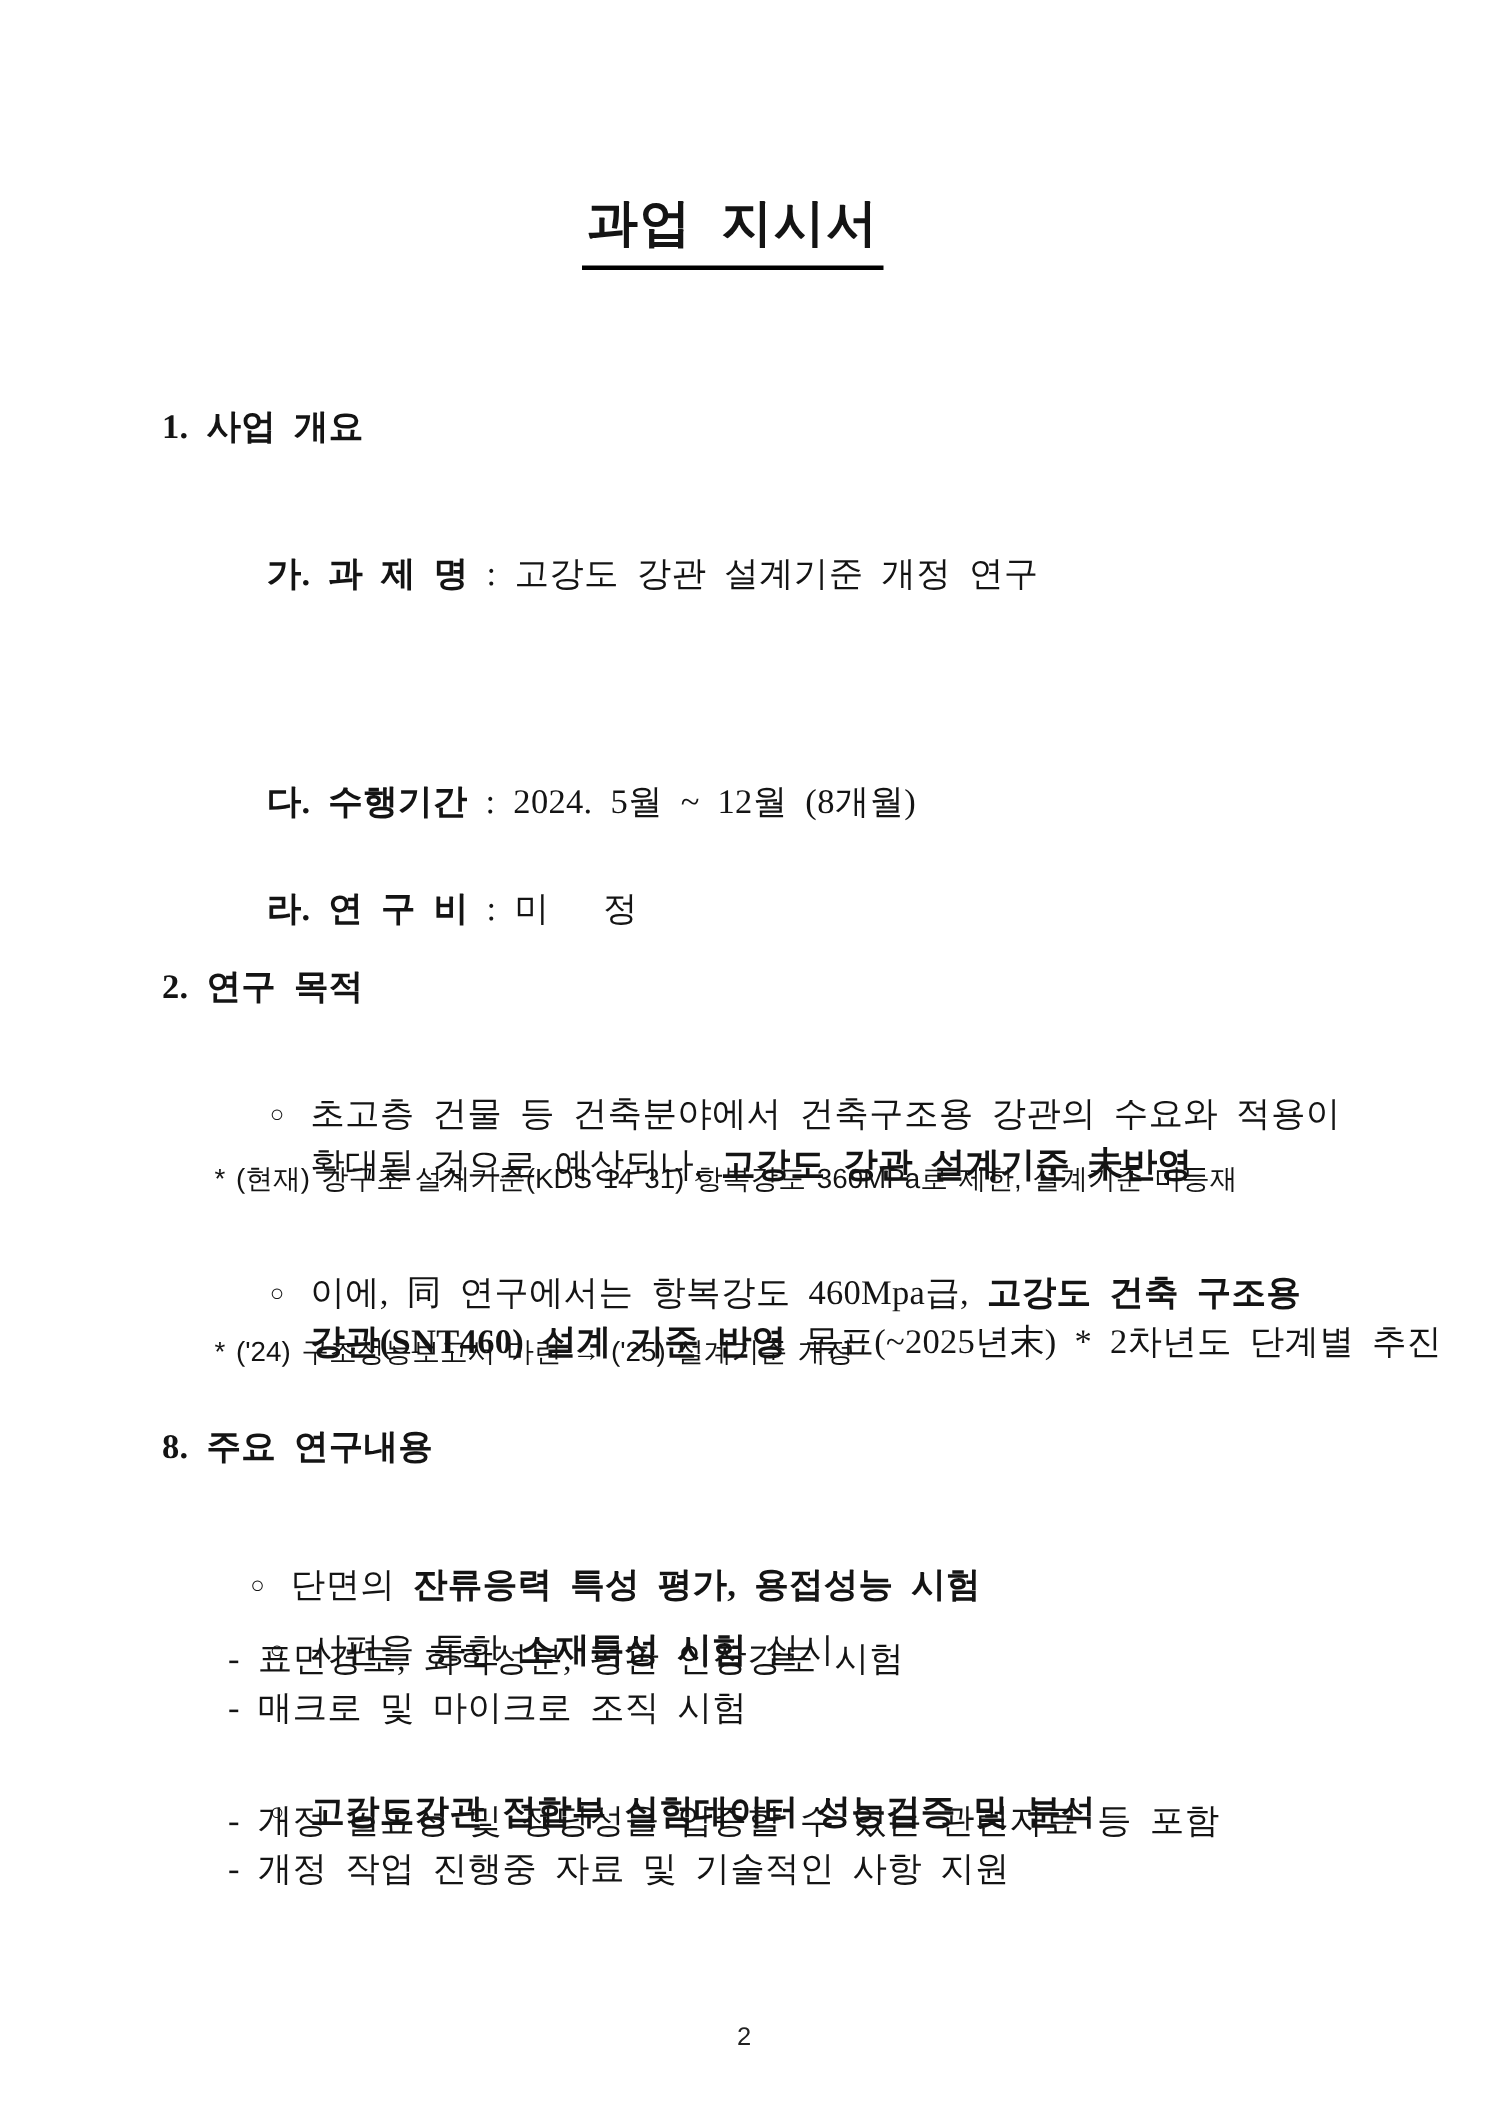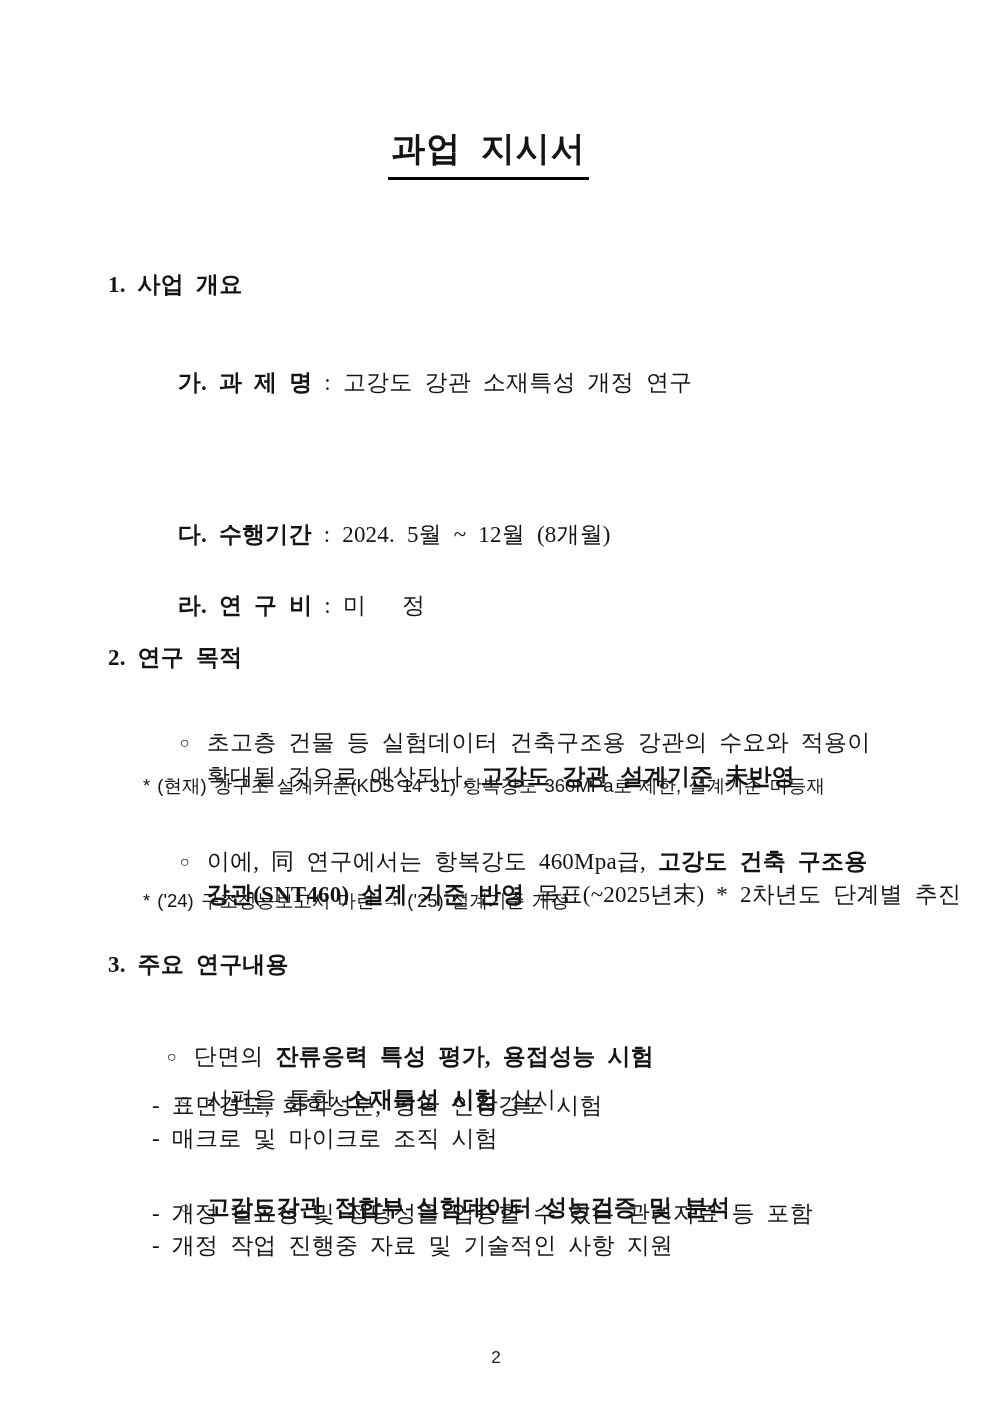--- a/index.html
+++ b/index.html
@@ -35,51 +35,51 @@
 
 <div class="page">
 
   <div class="title-wrap">
     <span class="doc-title">과업 지시서</span>
   </div>
 
   <div class="line heading" style="left:86px; top:272px;">1. 사업 개요</div>
 
   <div class="line" style="left:108px; top:344px;">
-    <span class="b">가. 과 제 명</span><span> : </span><span>고강도 강관 소재특성 개정 연구</span>
+    <span class="b">가. 과 제 명</span><span> : </span><span>고강도 강관 설계기준 개정 연구</span>
   </div>
 
 
   <div class="line" style="left:108px; top:496px;">
     <span class="b">다. 수행기간</span><span> : </span><span>2024. 5월 ~ 12월 (8개월)</span>
   </div>
 
   <div class="line" style="left:108px; top:567px;">
     <span class="b">라. 연 구 비</span><span> : </span><span>미   정</span>
   </div>
 
   <div class="line heading" style="left:86px; top:645px;">2. 연구 목적</div>
 
   <div class="line" style="left:110px; top:704px;">
-    <span class="mk">○</span><span>초고층 건물 등 실험데이터 건축구조용 강관의 수요와 적용이</span>
+    <span class="mk">○</span><span>초고층 건물 등 건축분야에서 건축구조용 강관의 수요와 적용이</span>
   </div>
   <div class="line" style="left:137px; top:738px;">
     <span>확대될 것으로 예상되나, </span><span class="b">고강도 강관 설계기준 未반영</span>
   </div>
   <div class="line note" style="left:121px; top:775px;">* (현재) 강구조 설계기준(KDS 14 31) 항복강도 360MPa로 제한, 설계기준 미등재</div>
 
   <div class="line" style="left:110px; top:823px;">
     <span class="mk">○</span><span>이에, 同 연구에서는 항복강도 460Mpa급, </span><span class="b">고강도 건축 구조용</span>
   </div>
   <div class="line" style="left:137px; top:856px;">
     <span class="b">강관(SNT460) 설계 기준 반영</span><span> 목표(~2025년末) * 2차년도 단계별 추진</span>
   </div>
   <div class="line note" style="left:121px; top:890px;">* ('24) 구조성능보고서 마련 → ('25) 설계기준 개정</div>
 
-  <div class="line heading" style="left:86px; top:952px;">3. 주요 연구내용</div>
+  <div class="line heading" style="left:86px; top:952px;">8. 주요 연구내용</div>
 
   <div class="line" style="left:97px; top:1018px;">
     <span class="mk">○</span><span>단면의 </span><span class="b">잔류응력 특성 평가, 용접성능 시험</span>
   </div>
 
   <div class="line" style="left:110px; top:1061px;">
     <span class="mk">○</span><span>시편을 통한 </span><span class="b">소재특성 시험</span><span> 실시</span>
   </div>
   <div class="line" style="left:130px; top:1093px;">- 표면경도, 화학성분, 평판 인장강도 시험</div>
   <div class="line" style="left:130px; top:1126px;">- 매크로 및 마이크로 조직 시험</div>

